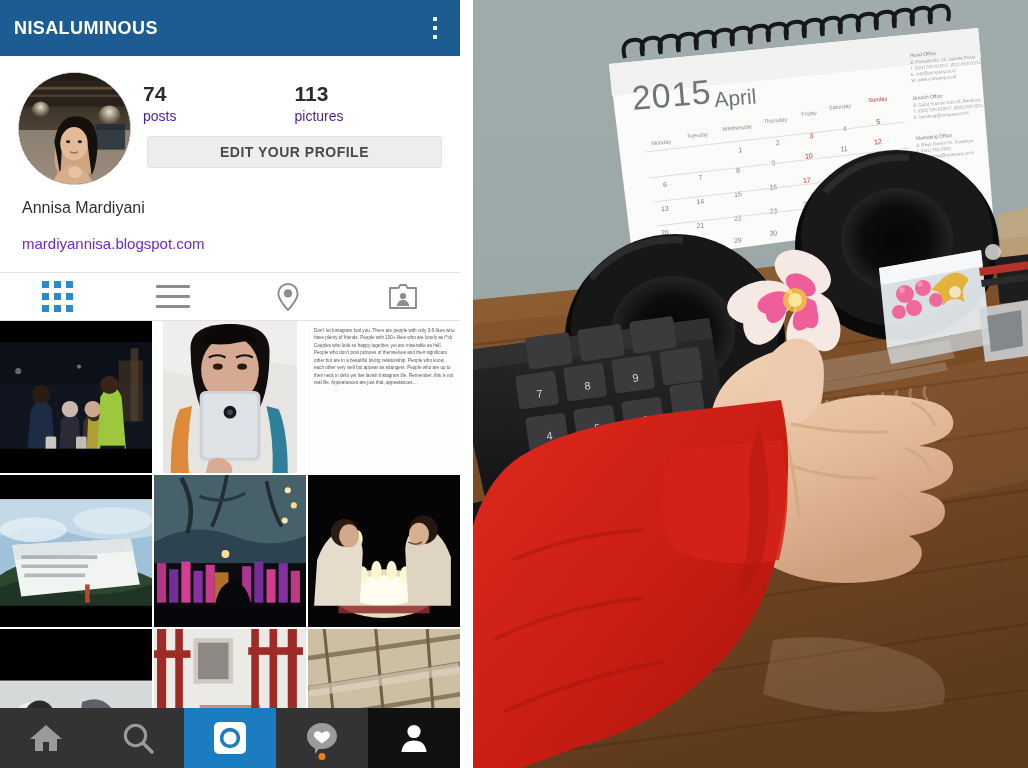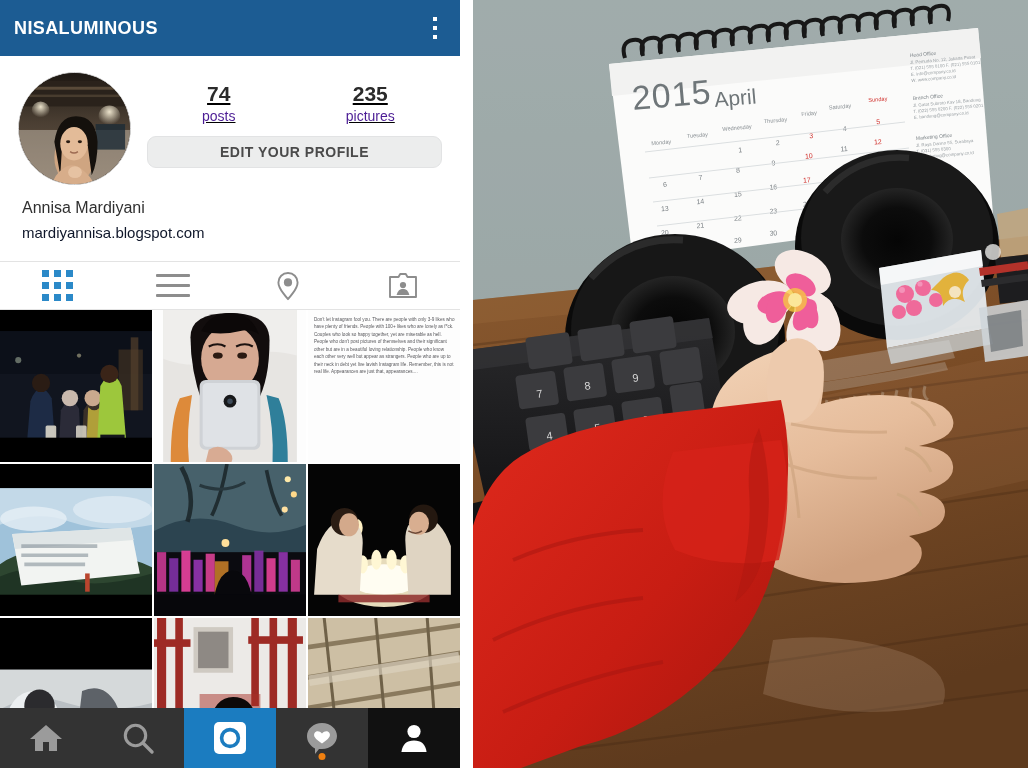--- a/index.html
+++ b/index.html
@@ -37,35 +37,35 @@
   .profile-head { display:flex; padding:16px 14px 0 18px; }
   .avatar-wrap { width:115px; flex:0 0 115px; }
   .avatar {
     width:113px; height:113px; border-radius:50%; overflow:hidden;
     border:1px solid #dcdcdc; position:relative; background:#221d18;
   }
   .avatar svg { display:block; width:100%; height:100%; }
 
   .stats-col { flex:1; padding-left:10px; }
   .stats-row { display:flex; }
-  .stat { flex:1; text-align:center; padding-top:10px;text-decoration:underline; }
+  .stat { flex:1; padding-top:10px; }
   .stat .num { font-size:21px; font-weight:bold; color:#2b2b2b; line-height:1.15; }
   .stat .lbl { font-size:14px; color:#4c1d95; margin-top:2px; }
   .edit-btn {
     margin:12px 4px 0 4px; height:32px; background:#eceded;
-    border:1px solid #e2e3e4; border-radius:9px;
+    border:1px solid #e2e3e4; border-radius:3px;
     display:flex; align-items:center; justify-content:center;
     font-size:14px; font-weight:bold; color:#4a4a4a; letter-spacing:.5px;
     cursor:pointer;
   }
 
   
   .bio { padding:14px 18px 0 22px; }
   .bio-name { font-size:16px; font-weight:normal; color:#303030; }
-  .bio-link { font-size:15px; color:#0f172a; margin-top:7px; cursor:pointer; }
+  .bio-link { font-size:15px; color:#6d28d9; margin-top:18px; cursor:pointer; }
 
   
   .tabstrip {
     margin-top:20px; border-top:1px solid #e3e3e3; border-bottom:1px solid #e3e3e3;
     height:49px; display:flex;
   }
   .tab { flex:1; display:flex; align-items:center; justify-content:center; cursor:pointer; }
   .grid-ic { display:grid; grid-template-columns:repeat(3,7px); grid-gap:5px; }
   .grid-ic i { width:7px; height:7px; background:#2b89c8; display:block; }
   .list-ic { width:34px; display:flex; flex-direction:column; gap:7px; }
@@ -155,21 +155,21 @@
         </div>
       </div>
 
       <div class="stats-col">
         <div class="stats-row">
           <div class="stat">
             <div class="num">74</div>
             <div class="lbl">posts</div>
           </div>
           <div class="stat">
-            <div class="num">235</div>
+            <div class="num">113</div>
             <div class="lbl">pictures</div>
           </div>
         </div>
         <div class="edit-btn">EDIT YOUR PROFILE</div>
       </div>
     </div>
 
     <div class="bio">
       <div class="bio-name">Annisa Mardiyani</div>
       <div class="bio-link">mardiyannisa.blogspot.com</div>

